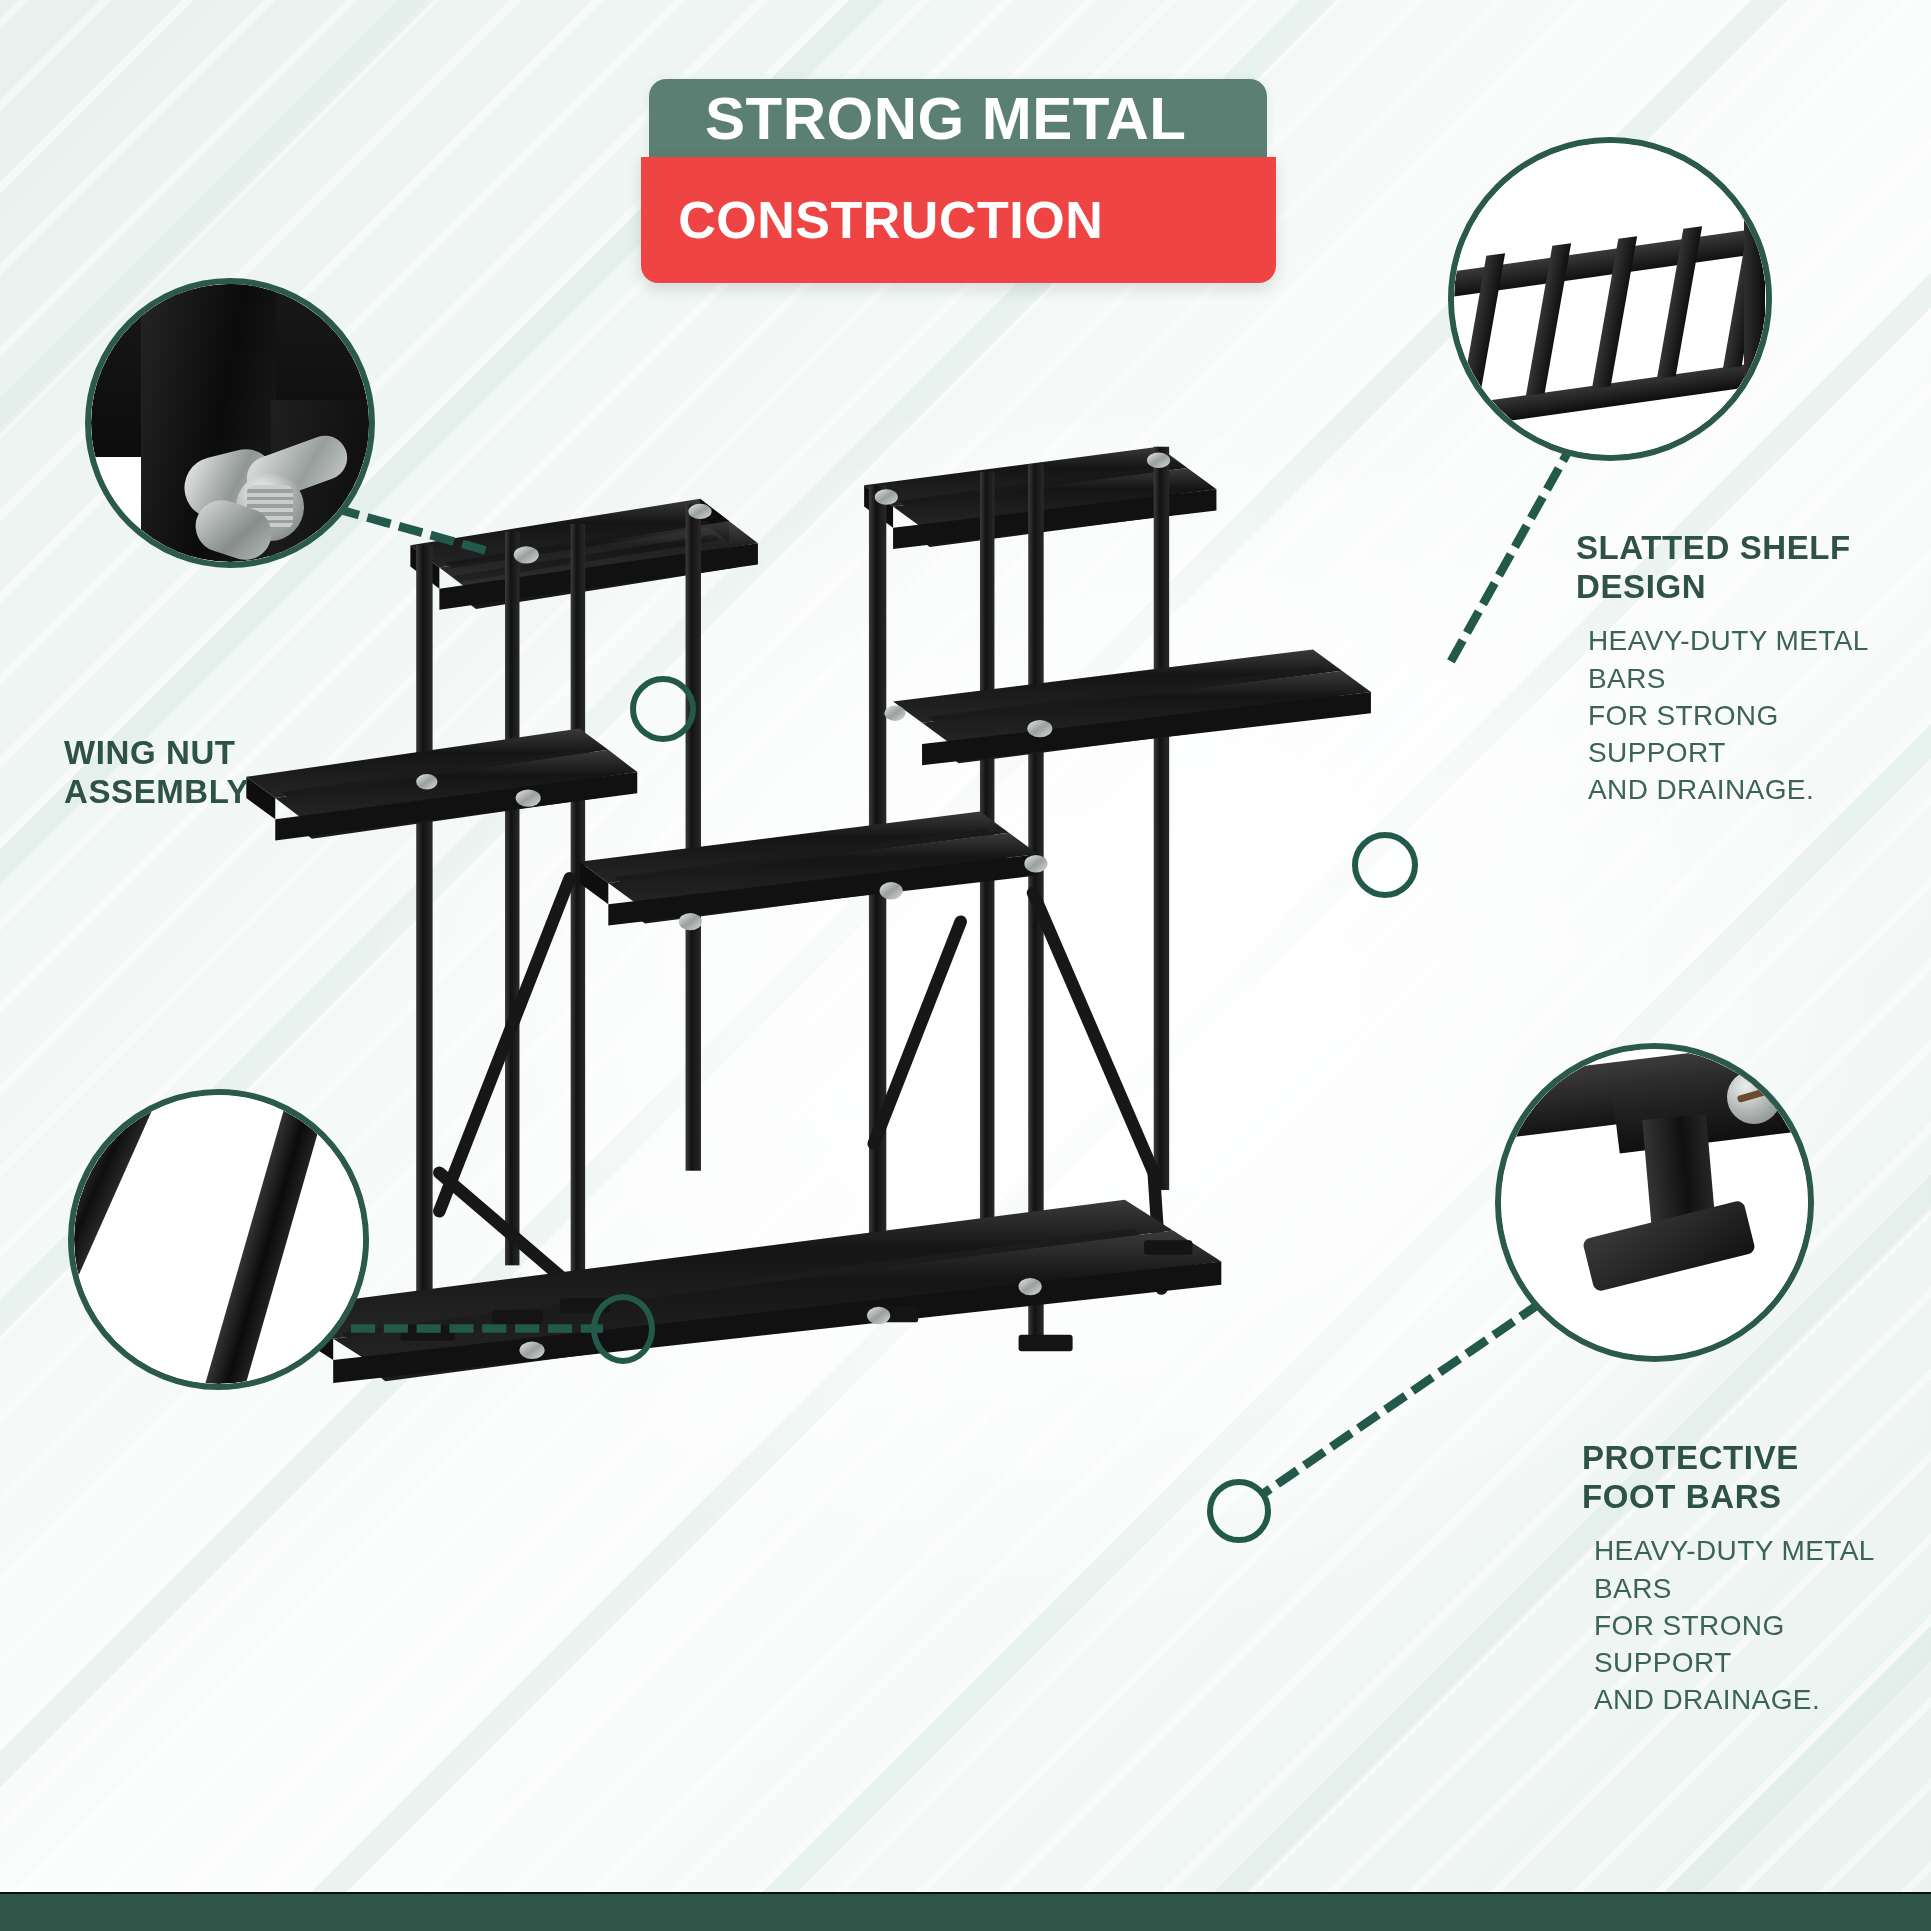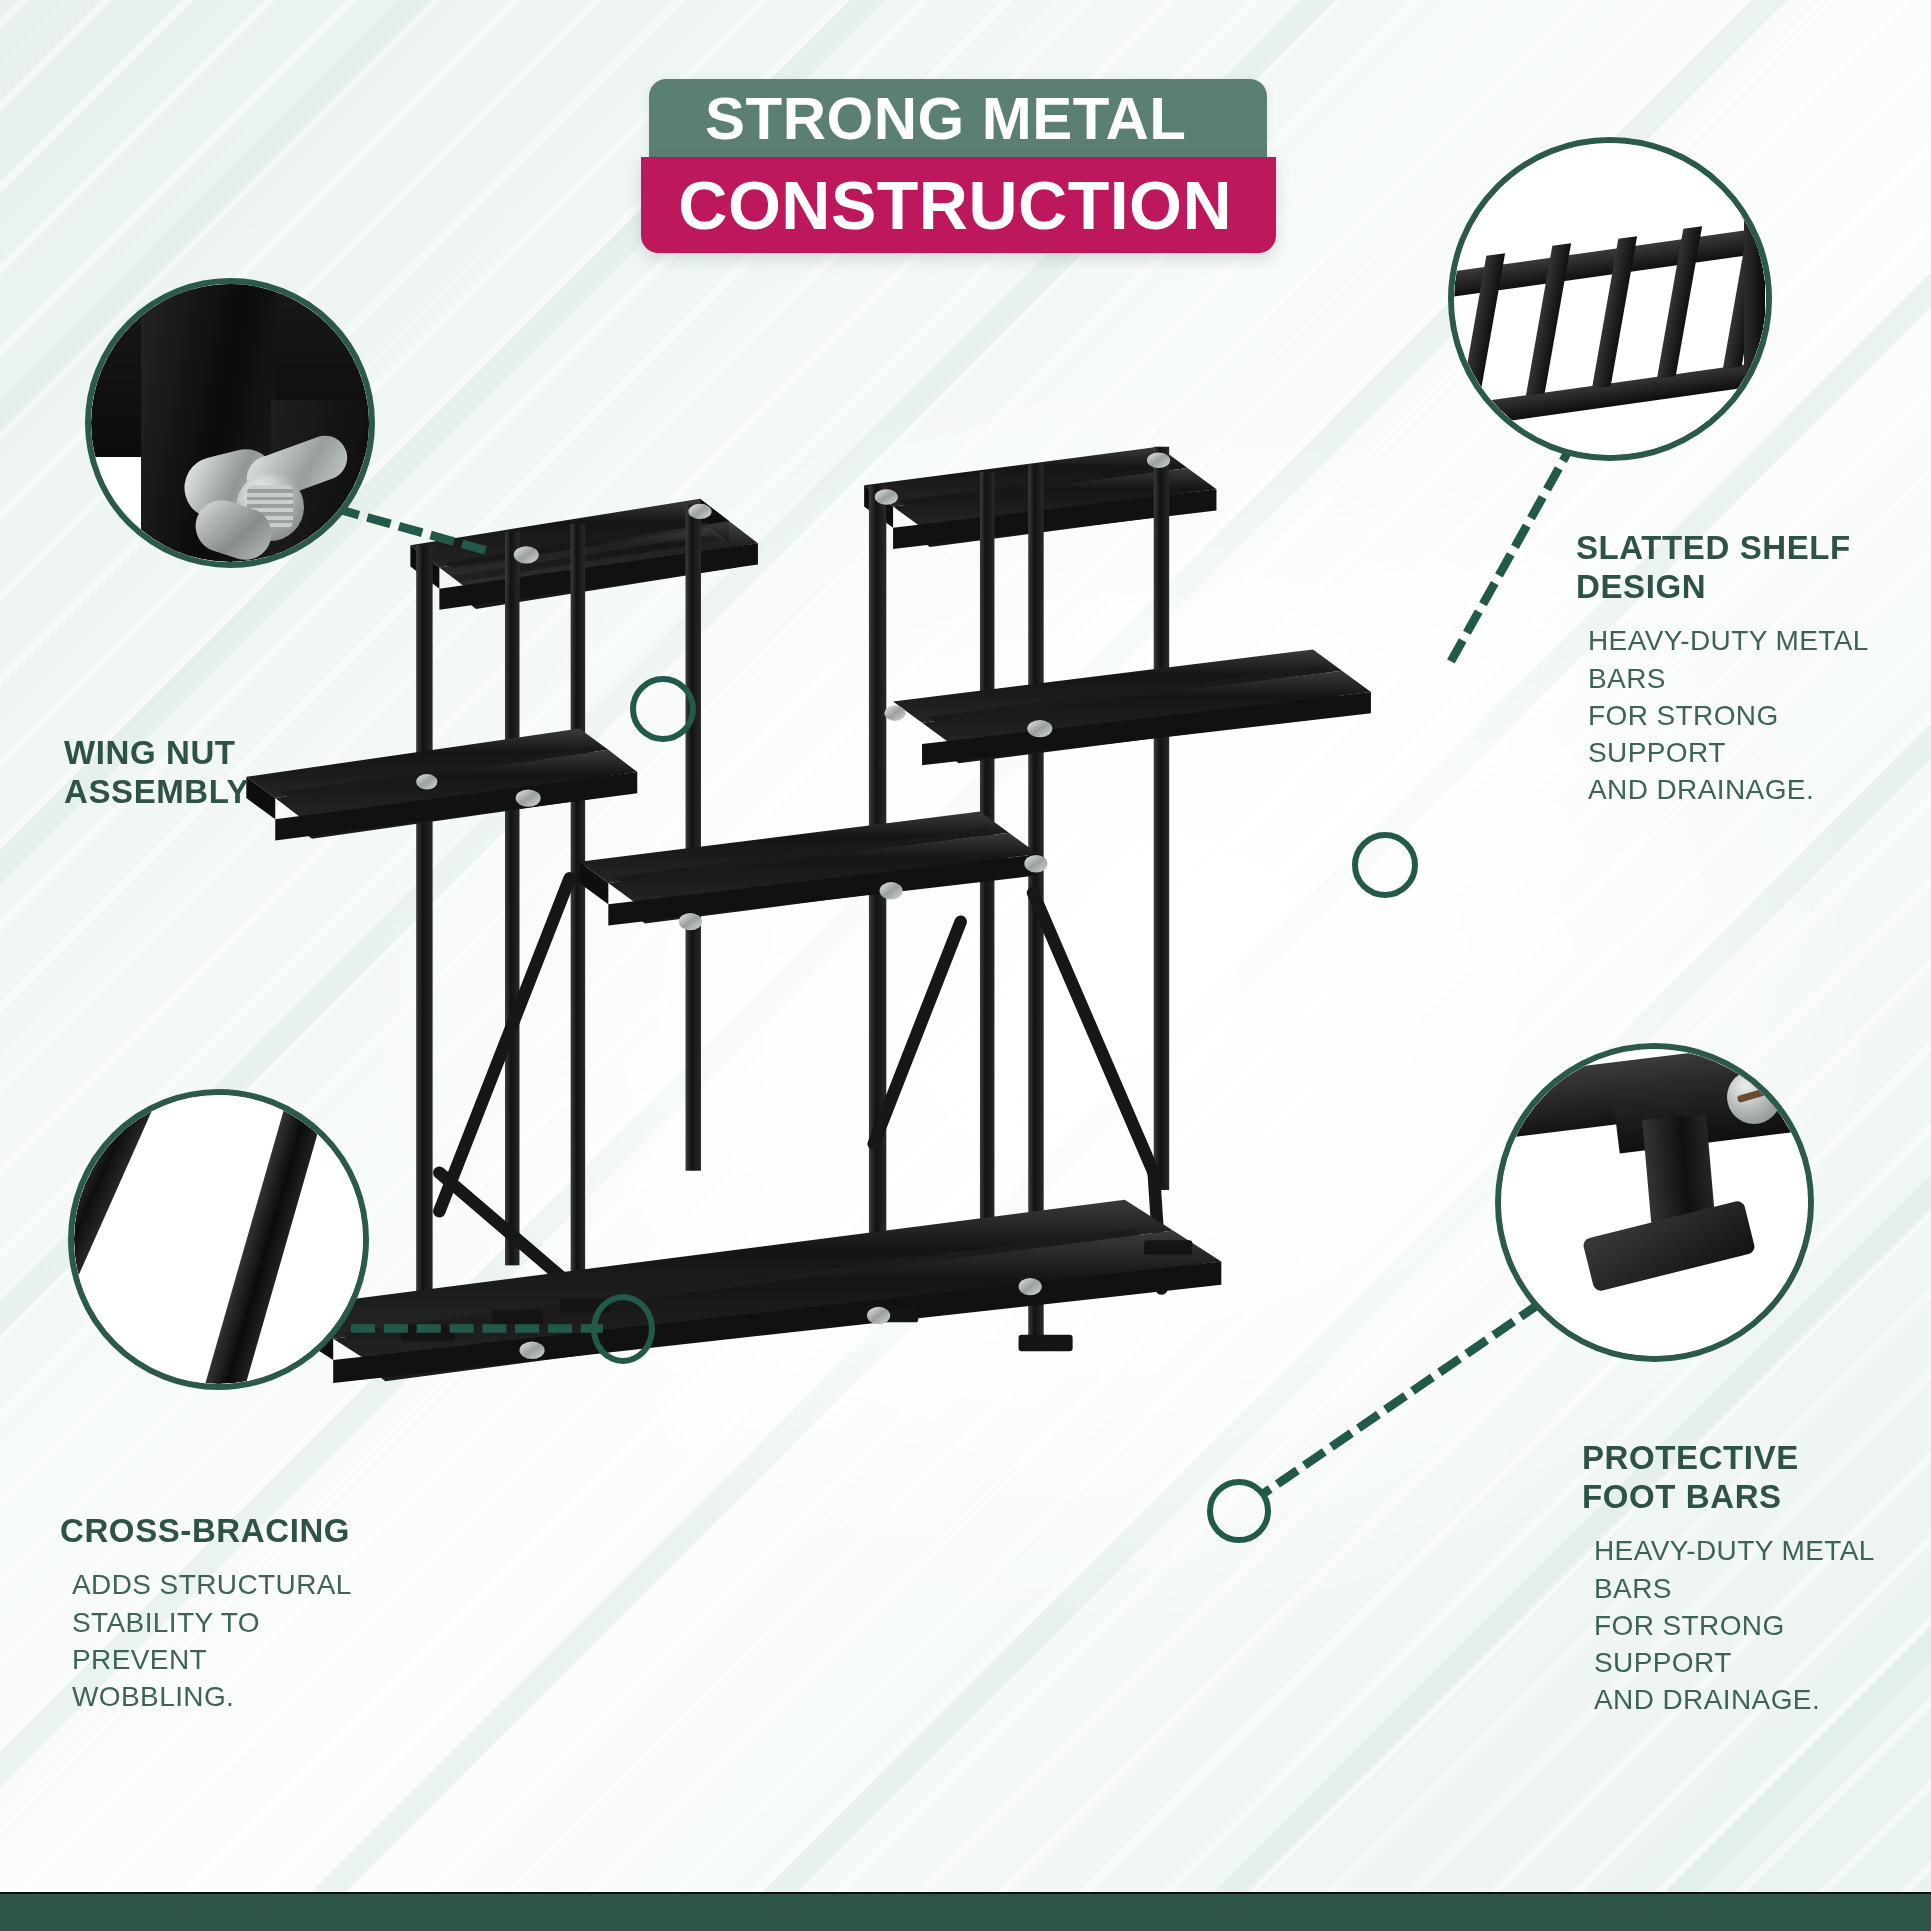--- a/index.html
+++ b/index.html
@@ -55,24 +55,24 @@
   .banner-top{
     background:#5c7f73;
     height:78px;
     border-radius:17.4px 17.4px 0 0;
     font-size:60px;
     padding-left:56px;
     width:618px;
     box-shadow:0 1.9px 9.7px rgba(60,90,80,.10);
   }
   .banner-bot{
-    background:#be185d;
-    height:96px;
+    background:#ef4444;
+    height:126px;
     border-radius:0 0 17.4px 17.4px;
-    font-size:68px;
+    font-size:52px;
     padding-left:37px;
     width:635px;
     margin-left:-7.7px;
     box-shadow:0 5.8px 15.4px rgba(40,70,60,.16);
   }
 
   
   .callout{position:absolute;}
   .callout h3{
     margin:0 0 15.4px 0;
@@ -346,26 +346,20 @@
   </div>
 
   <div class="callout" style="left:1576px;top:529px;width:328px;">
     <h3>SLATTED SHELF
 DESIGN</h3>
     <p>HEAVY-DUTY METAL BARS
 FOR STRONG SUPPORT
 AND DRAINAGE.</p>
   </div>
 
-  <div class="callout" style="left:60px;top:1512px;width:328px;">
-    <h3>CROSS-BRACING</h3>
-    <p>ADDS STRUCTURAL
-STABILITY TO PREVENT
-WOBBLING.</p>
-  </div>
 
   <div class="callout" style="left:1582px;top:1439px;width:338px;">
     <h3>PROTECTIVE
 FOOT BARS</h3>
     <p>HEAVY-DUTY METAL BARS
 FOR STRONG SUPPORT
 AND DRAINAGE.</p>
   </div>
 
   <div class="footer"></div>

